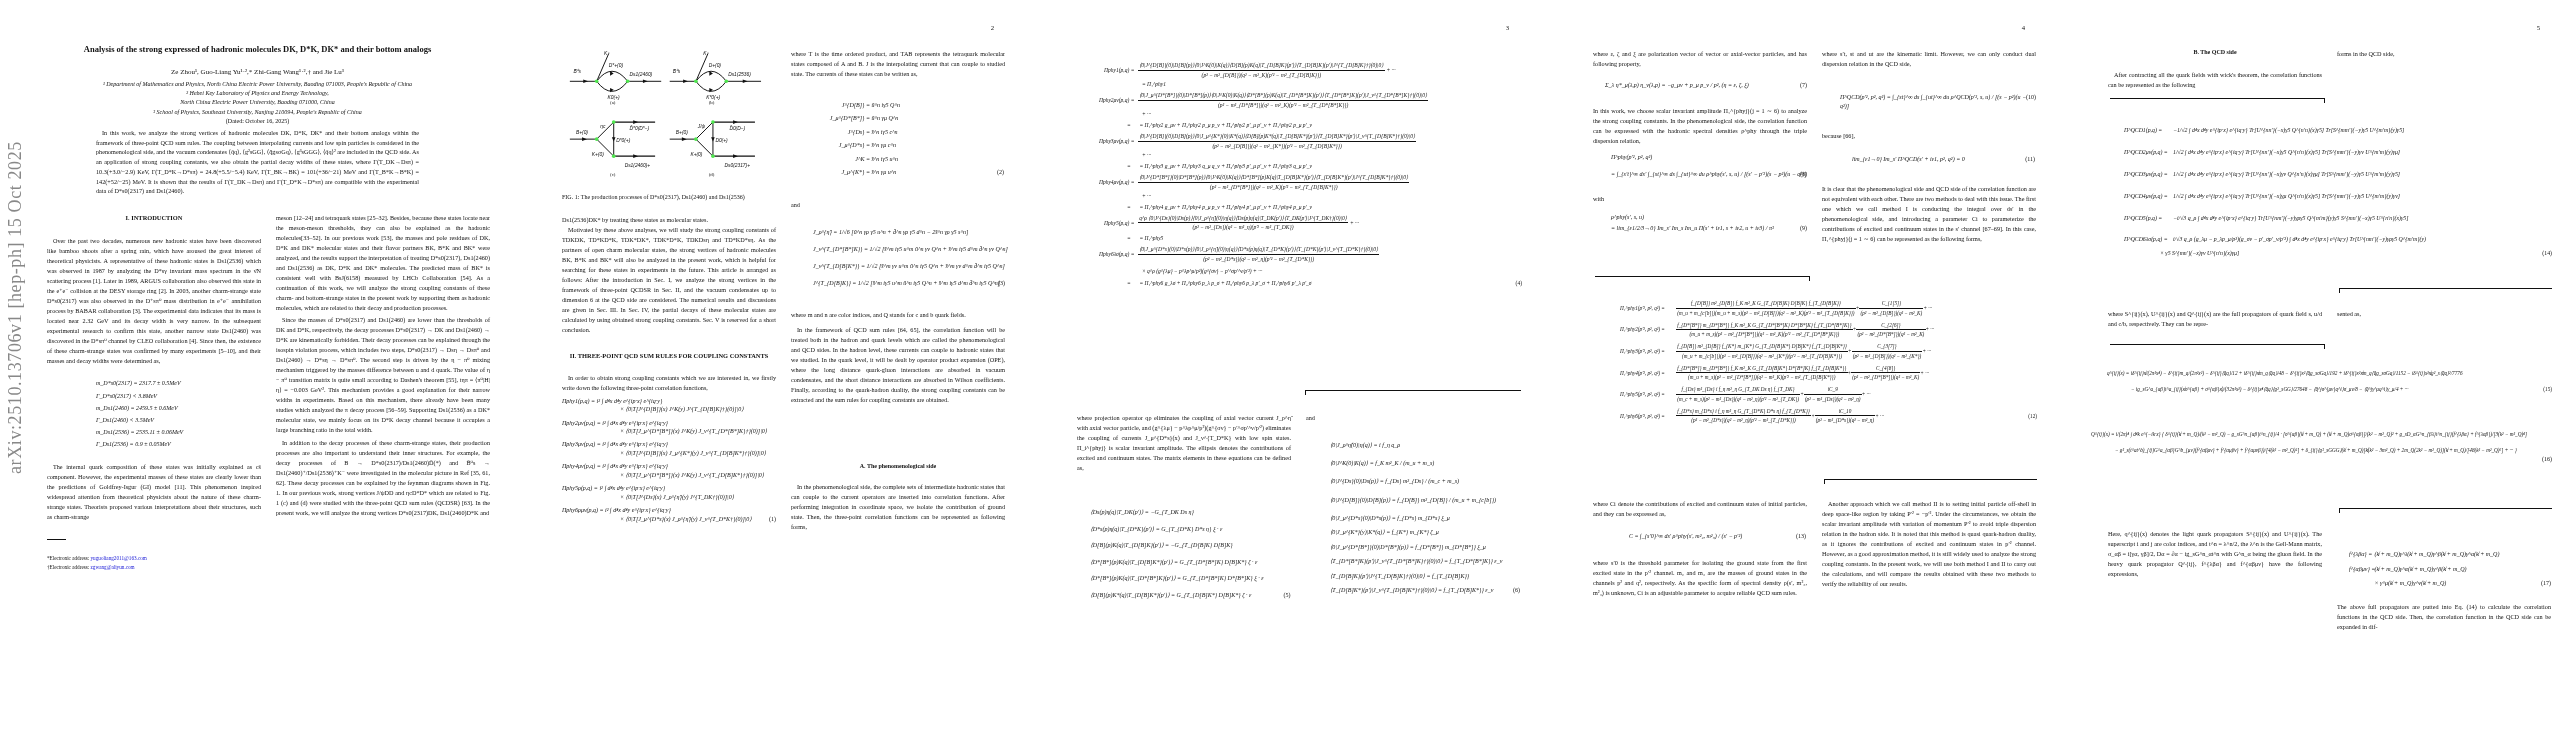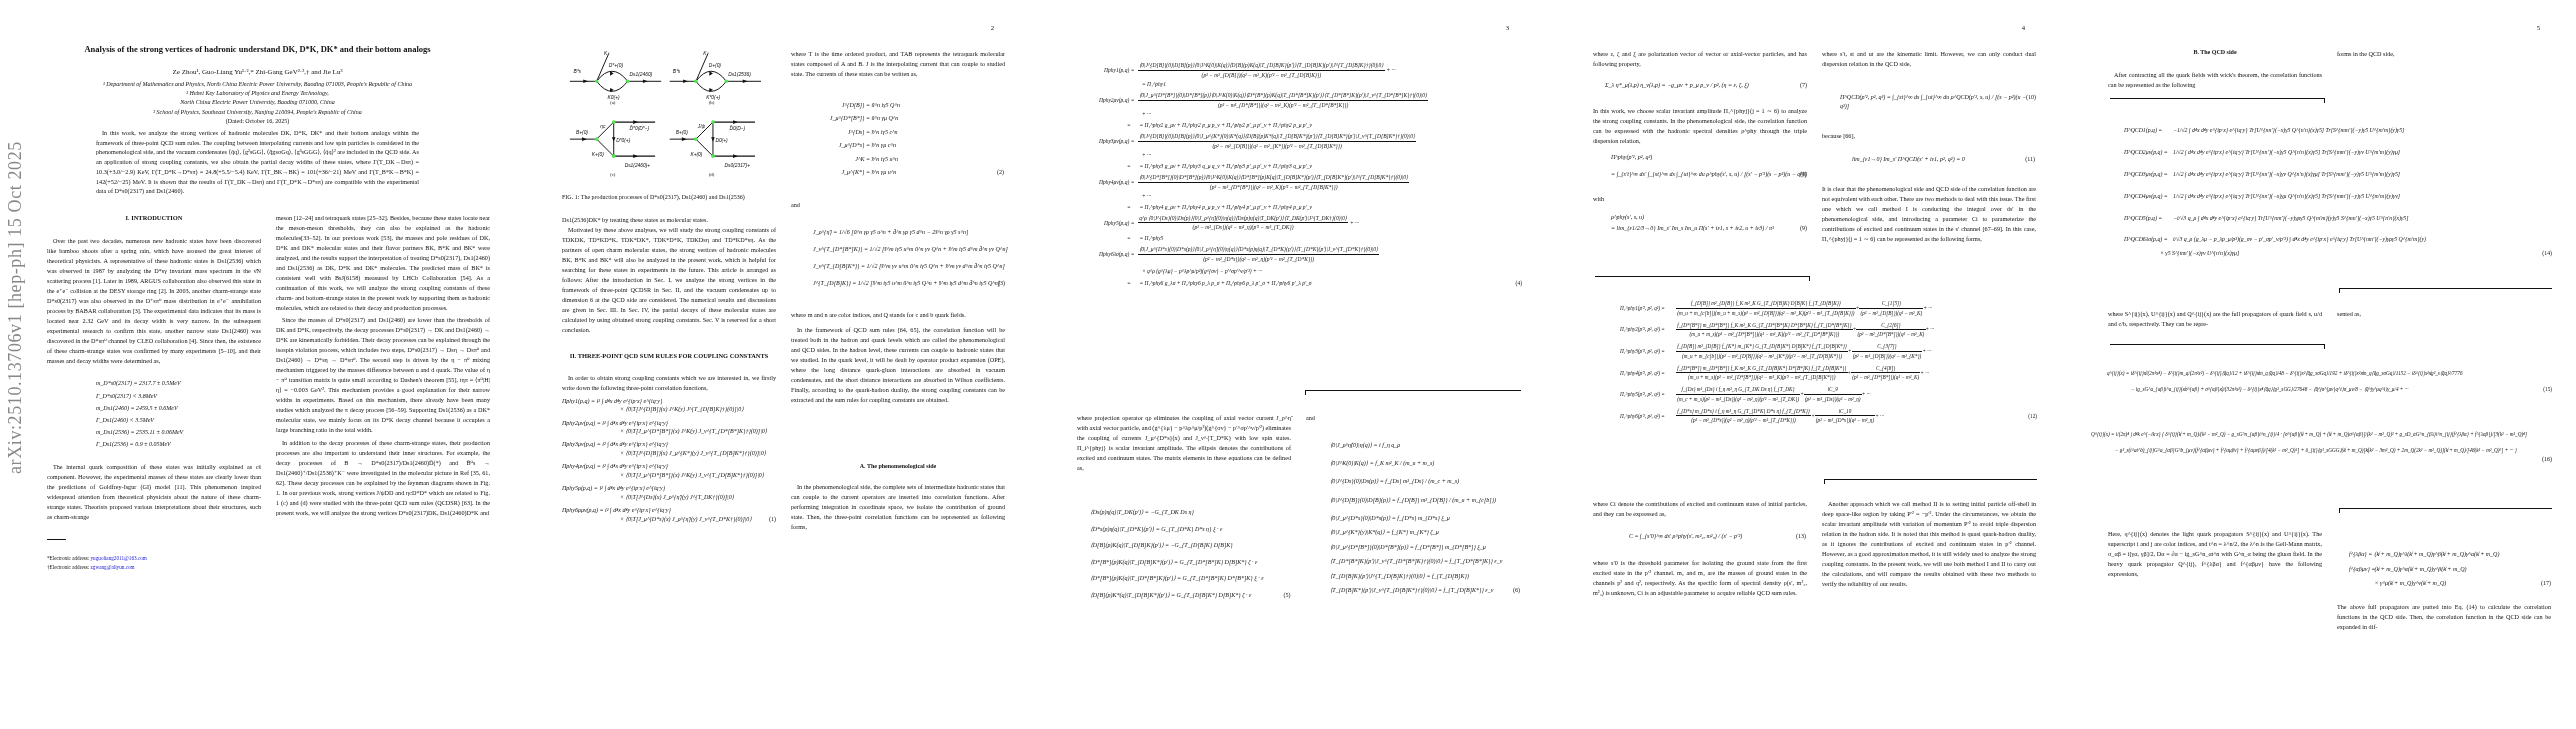--- a/index.html
+++ b/index.html
@@ -27,22 +27,22 @@
 .rulebox-l{position:absolute;border-top:0.6px solid #111;border-right:0.6px solid #111;height:4.9px}
 .rulebox-r{position:absolute;border-top:0.6px solid #111;border-left:0.6px solid #111;height:4.9px}
 .footnote{font-size:5.2px;line-height:8.5px}
 .cap{font-size:6px;line-height:9px;text-align:justify}
 </style>
 </head>
 <body>
 
 <div class="page" style="left:0">
   <div class="arxiv">arXiv:2510.13706v1  [hep-ph]  15 Oct 2025</div>
-  <div class="title">Analysis of the strong vertices of hadronic understand DK, D*K, DK* and their bottom analogs</div>
-  <div class="authors">Ze Zhou¹, Guo-Liang Yu¹·²,* Zhi-Gang GeV²·²,† and Jie Lu³</div>
+  <div class="title">Analysis of the strong expressed of hadronic molecules DK, D*K, DK* and their bottom analogs</div>
+  <div class="authors">Ze Zhou¹, Guo-Liang Yu¹·²,* Zhi-Gang Wang¹·²,† and Jie Lu³</div>
   <div class="affil" style="top:80px">¹ Department of Mathematics and Physics, North China Electric Power University, Baoding 071003, People's Republic of China</div>
   <div class="affil" style="top:89px">² Hebei Key Laboratory of Physics and Energy Technology,</div>
   <div class="affil" style="top:98px">North China Electric Power University, Baoding 071000, China</div>
   <div class="affil" style="top:108px">³ School of Physics, Southeast University, Nanjing 210094, People's Republic of China</div>
   <div class="affil" style="top:117px;font-style:normal">(Dated: October 16, 2025)</div>
   <div class="abstract">In this work, we analyze the strong vertices of hadronic molecules DK, D*K, DK* and their bottom analogs within the framework of three-point QCD sum rules. The coupling between interpolating currents and low spin particles is considered in the phenomenological side, and the vacuum condensates ⟨q̄q⟩, ⟨g²sGG⟩, ⟨q̄gsσGq⟩, ⟨g³sGGG⟩, ⟨q̄q⟩² are included in the QCD side. As an application of strong coupling constants, we also obtain the partial decay widths of these states, where Γ(T_DK→Dsπ) = 10.3(+3.0/−2.9) KeV, Γ(T_D*K→D*sπ) = 24.8(+5.5/−5.4) KeV, Γ(T_BK→BK) = 101(+36/−21) MeV and Γ(T_B*K→B*K) = 142(+52/−25) MeV. It is shown that the results of Γ(T_DK→Dsπ) and Γ(T_D*K→D*sπ) are compatible with the experimental data of D*s0(2317) and Ds1(2460).</div>
 
   <div class="colL" style="top:213px">
     <div class="sec">I.   INTRODUCTION</div>
     <div class="p ind" style="margin-top:13.4px">Over the past two decades, numerous new hadronic states have been discovered like bamboo shoots after a spring rain, which have aroused the great interest of theoretical physicists. A representative of these hadronic states is Ds1(2536) which was observed in 1987 by analyzing the D*sγ invariant mass spectrum in the ν̄N scattering process [1]. Later in 1989, ARGUS collaboration also observed this state in the e⁺e⁻ collision at the DESY storage ring [2]. In 2003, another charm-strange state D*s0(2317) was also observed in the D⁺sπ⁰ mass distribution in e⁺e⁻ annihilation process by BABAR collaboration [3]. The experimental data indicates that its mass is located near 2.32 GeV and its decay width is very narrow. In the subsequent experimental research to confirm this state, another narrow state Ds1(2460) was discovered in the D*sπ⁰ channel by CLEO collaboration [4]. Since then, the existence of these charm-strange states was confirmed by many experiments [5–10], and their masses and decay widths were determined as,</div>

